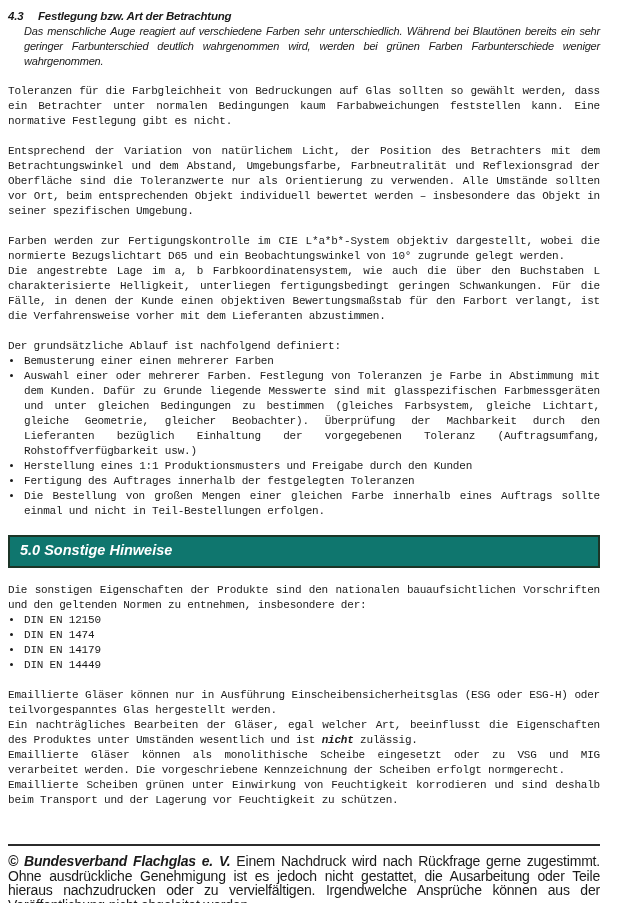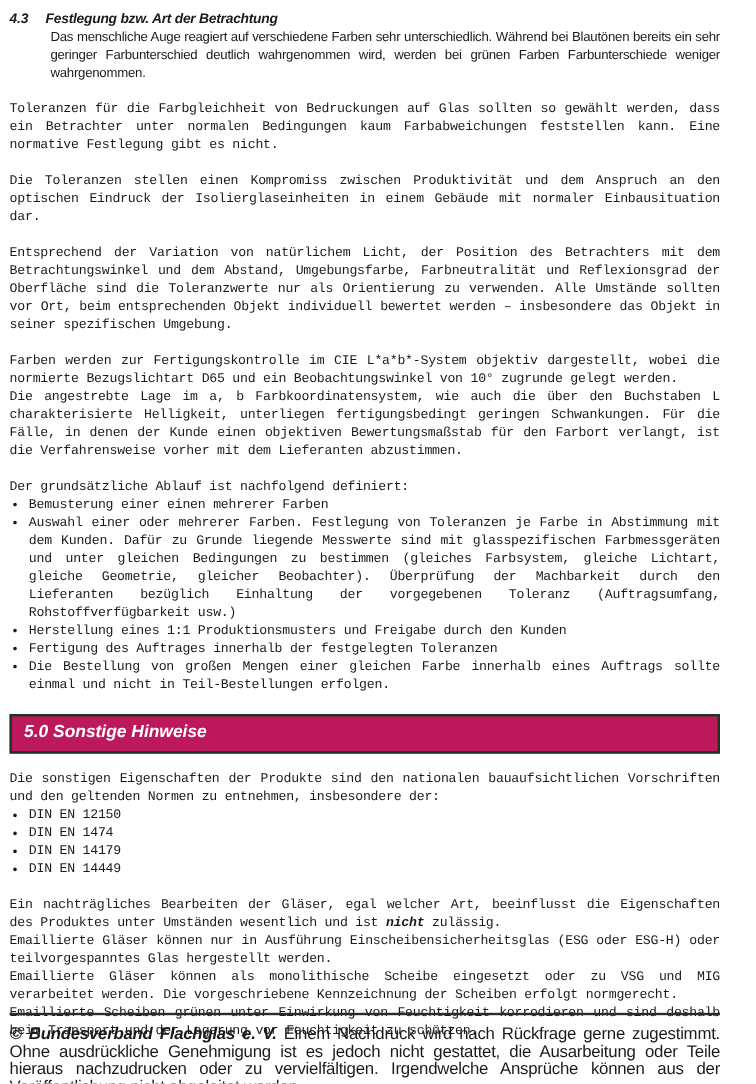--- a/index.html
+++ b/index.html
@@ -16,32 +16,32 @@
   .page {
     position:relative;
     width:608px; height:903px;
     padding:9px 8px 0 8px;
   }
   .justify { text-align:justify; }
 
   
   .sec-head { display:flex; font-weight:bold; font-style:italic; font-size:11.5px; }
   .sec-head .num { width:30px; flex:0 0 30px; }
-  .indent-block { margin-left:34px; }
+  .indent-block { margin-left:16px;font-style:italic; }
 
   .gap-para { margin-top:15px;font-family:Liberation Mono, monospace; }
 
   
   ul.bullets { list-style:disc outside; padding-left:15px; margin:0; }
   ul.bullets li { text-align:justify; padding-left:1px; }
 
   
   .banner {
     margin-top:16px;
-    background:#be185d;
+    background:#0f766e;
     border:2px solid #1c3527;
     color:#ffffff;
     font-weight:bold; font-style:italic;
     font-size:14.5px; line-height:14.5px;
     padding:6px 10px 8px 10px;
     letter-spacing:0;
   }
 
   
   .tight p { margin:0; text-align:justify; }
@@ -65,21 +65,20 @@
 <div class="page">
 
   <div class="sec-head">
     <span class="num">4.3</span>
     <span class="ttl">Festlegung bzw. Art der Betrachtung</span>
   </div>
 
   <div class="indent-block justify">Das menschliche Auge reagiert auf verschiedene Farben sehr unterschiedlich. Während bei Blautönen bereits ein sehr geringer Farbunterschied deutlich wahrgenommen wird, werden bei grünen Farben Farbunterschiede weniger wahrgenommen.</div>
 
   <div class="gap-para justify">Toleranzen für die Farbgleichheit von Bedruckungen auf Glas sollten so gewählt werden, dass ein Betrachter unter normalen Bedingungen kaum Farbabweichungen feststellen kann. Eine normative Festlegung gibt es nicht.</div>
-  <div class="gap-para justify">Die Toleranzen stellen einen Kompromiss zwischen Produktivität und dem Anspruch an den optischen Eindruck der Isolierglaseinheiten in einem Gebäude mit normaler Einbausituation dar.</div>
   <div class="gap-para justify">Entsprechend der Variation von natürlichem Licht, der Position des Betrachters mit dem Betrachtungswinkel und dem Abstand, Umgebungsfarbe, Farbneutralität und Reflexionsgrad der Oberfläche sind die Toleranzwerte nur als Orientierung zu verwenden. Alle Umstände sollten vor Ort, beim entsprechenden Objekt individuell bewertet werden – insbesondere das Objekt in seiner spezifischen Umgebung.</div>
 
   <div class="gap-para tight">
     <p>Farben werden zur Fertigungskontrolle im CIE L*a*b*-System objektiv dargestellt, wobei die normierte Bezugslichtart D65 und ein Beobachtungswinkel von 10° zugrunde gelegt werden.</p>
     <p>Die angestrebte Lage im a, b Farbkoordinatensystem, wie auch die über den Buchstaben L charakterisierte Helligkeit, unterliegen fertigungsbedingt geringen Schwankungen. Für die Fälle, in denen der Kunde einen objektiven Bewertungsmaßstab für den Farbort verlangt, ist die Verfahrensweise vorher mit dem Lieferanten abzustimmen.</p>
   </div>
 
   <div class="gap-para">
     <div class="justify">Der grundsätzliche Ablauf ist nachfolgend definiert:</div>
     <ul class="bullets">
@@ -97,24 +96,24 @@
     <div class="justify">Die sonstigen Eigenschaften der Produkte sind den nationalen bauaufsichtlichen Vorschriften und den geltenden Normen zu entnehmen, insbesondere der:</div>
     <ul class="bullets">
       <li>DIN EN 12150</li>
       <li>DIN EN 1474</li>
       <li>DIN EN 14179</li>
       <li>DIN EN 14449</li>
     </ul>
   </div>
 
   <div class="gap-para tight">
+    <p>Emaillierte Gläser können nur in Ausführung Einscheibensicherheitsglas (ESG oder ESG-H) oder teilvorgespanntes Glas hergestellt werden.</p>
     <p>
       <span>Ein nachträgliches Bearbeiten der Gläser, egal welcher Art, beeinflusst die Eigenschaften des Produktes unter Umständen wesentlich und ist </span><span class="emph">nicht</span><span> zulässig.</span>
     </p>
-    <p>Emaillierte Gläser können nur in Ausführung Einscheibensicherheitsglas (ESG oder ESG-H) oder teilvorgespanntes Glas hergestellt werden.</p>
     <p>Emaillierte Gläser können als monolithische Scheibe eingesetzt oder zu VSG und MIG verarbeitet werden. Die vorgeschriebene Kennzeichnung der Scheiben erfolgt normgerecht.</p>
     <p>Emaillierte Scheiben grünen unter Einwirkung von Feuchtigkeit korrodieren und sind deshalb beim Transport und der Lagerung vor Feuchtigkeit zu schützen.</p>
   </div>
 
   <div class="footer">
     <span class="lead">© Bundesverband Flachglas e. V.</span><span> Einem Nachdruck wird nach Rückfrage gerne zugestimmt. Ohne ausdrückliche Genehmigung ist es jedoch nicht gestattet, die Ausarbeitung oder Teile hieraus nachzudrucken oder zu vervielfältigen. Irgendwelche Ansprüche können aus der Veröffentlichung nicht abgeleitet werden.</span>
   </div>
 
 </div>
 

